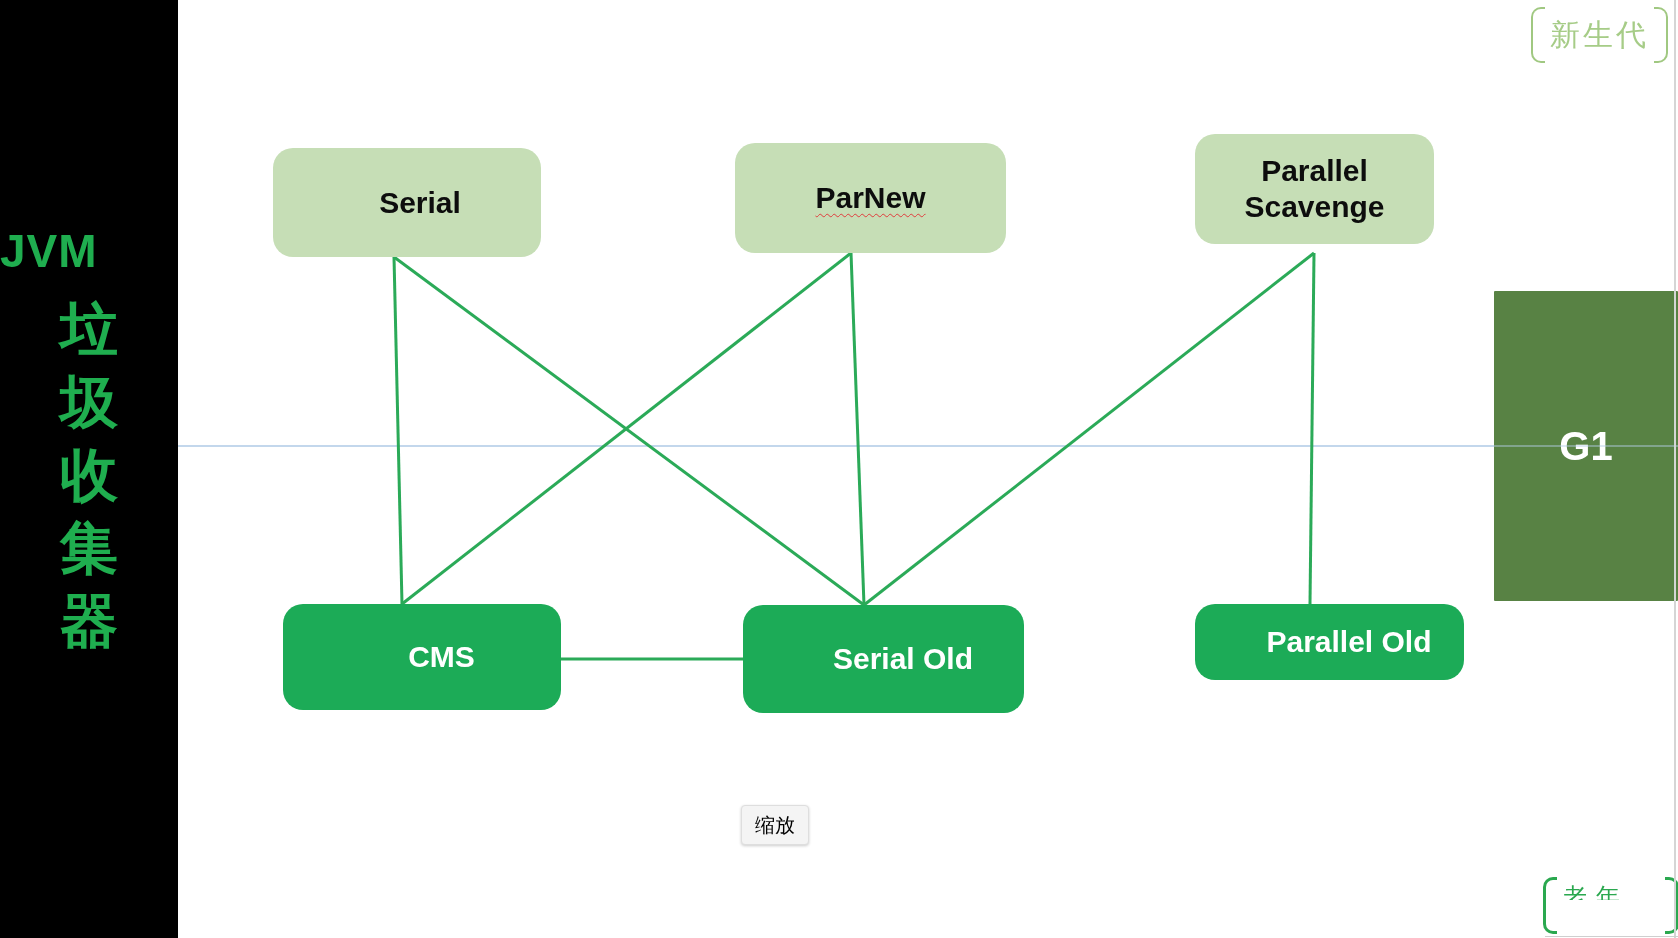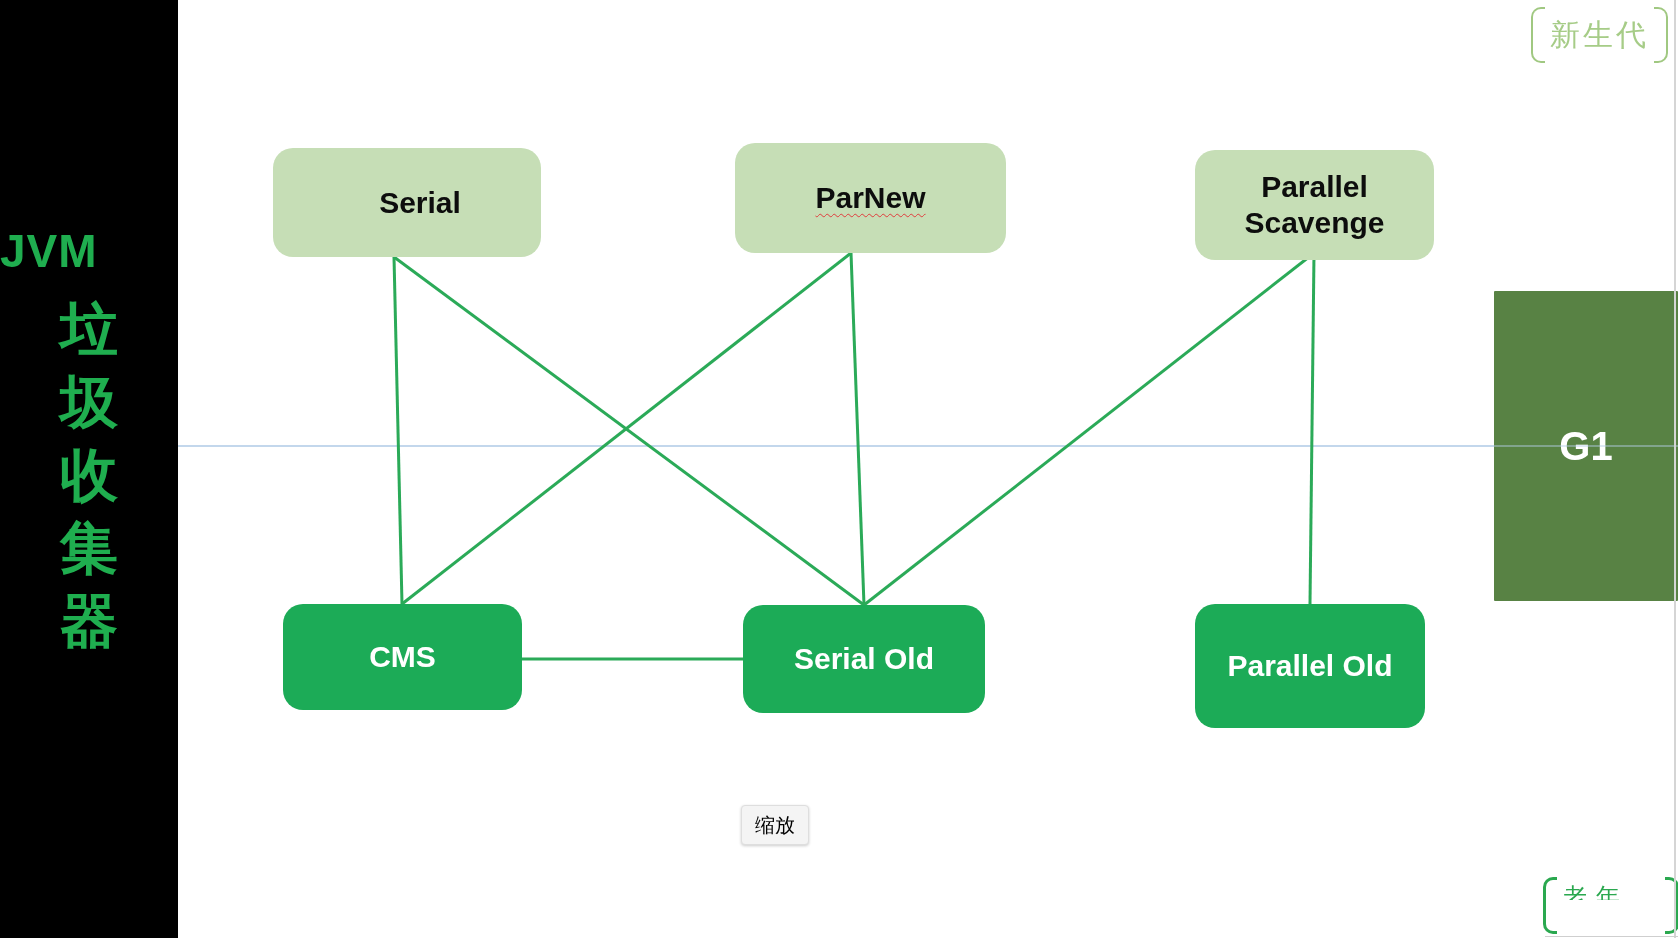--- a/index.html
+++ b/index.html
@@ -19,27 +19,27 @@
   }
   .sidebar-vert div{height:73px;}
   
   .edge-layer{position:absolute;left:0;top:0;z-index:1;}
   
   .node{
     position:absolute;z-index:2;display:flex;align-items:center;justify-content:center;
     font-weight:bold;font-size:30px;text-align:center;border-radius:20px;line-height:36px;
   }
   .young{background:#c6deb6;color:#0d0d0d;}
-  .old{background:#1cab57;color:#ffffff;}
+  .old{background:#1cab57;color:#ffffff;padding-left:39px;}
   .n-serial{left:273px;top:148px;width:242px;height:109px;padding-left:26px;}
   .n-parnew{left:735px;top:143px;width:271px;height:110px;}
-  .n-ps{left:1195px;top:150px;width:239px;height:110px;padding:0 28px;box-sizing:border-box;}
+  .n-ps{left:1195px;top:134px;width:239px;height:110px;padding:0 28px;box-sizing:border-box;}
   .n-cms{left:283px;top:604px;width:239px;height:106px;}
   .n-serialold{left:743px;top:605px;width:242px;height:108px;}
-  .n-parallelold{left:1195px;top:604px;width:230px;height:124px;justify-content:center;}
+  .n-parallelold{left:1195px;top:604px;width:230px;height:76px;justify-content:center;}
   .n-g1{
     left:1494px;top:291px;width:184px;height:310px;border-radius:1px;
     background:#588244;color:#fff;font-size:40px;
   }
   .misspelled{
     text-decoration:underline wavy #e03c3c;
     text-decoration-thickness:1px;text-underline-offset:5px;
   }
   
   .guide-over-g1{

